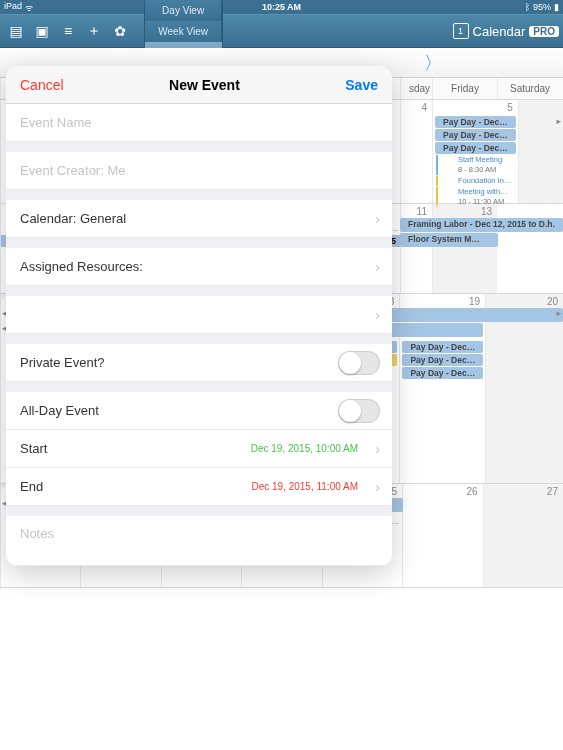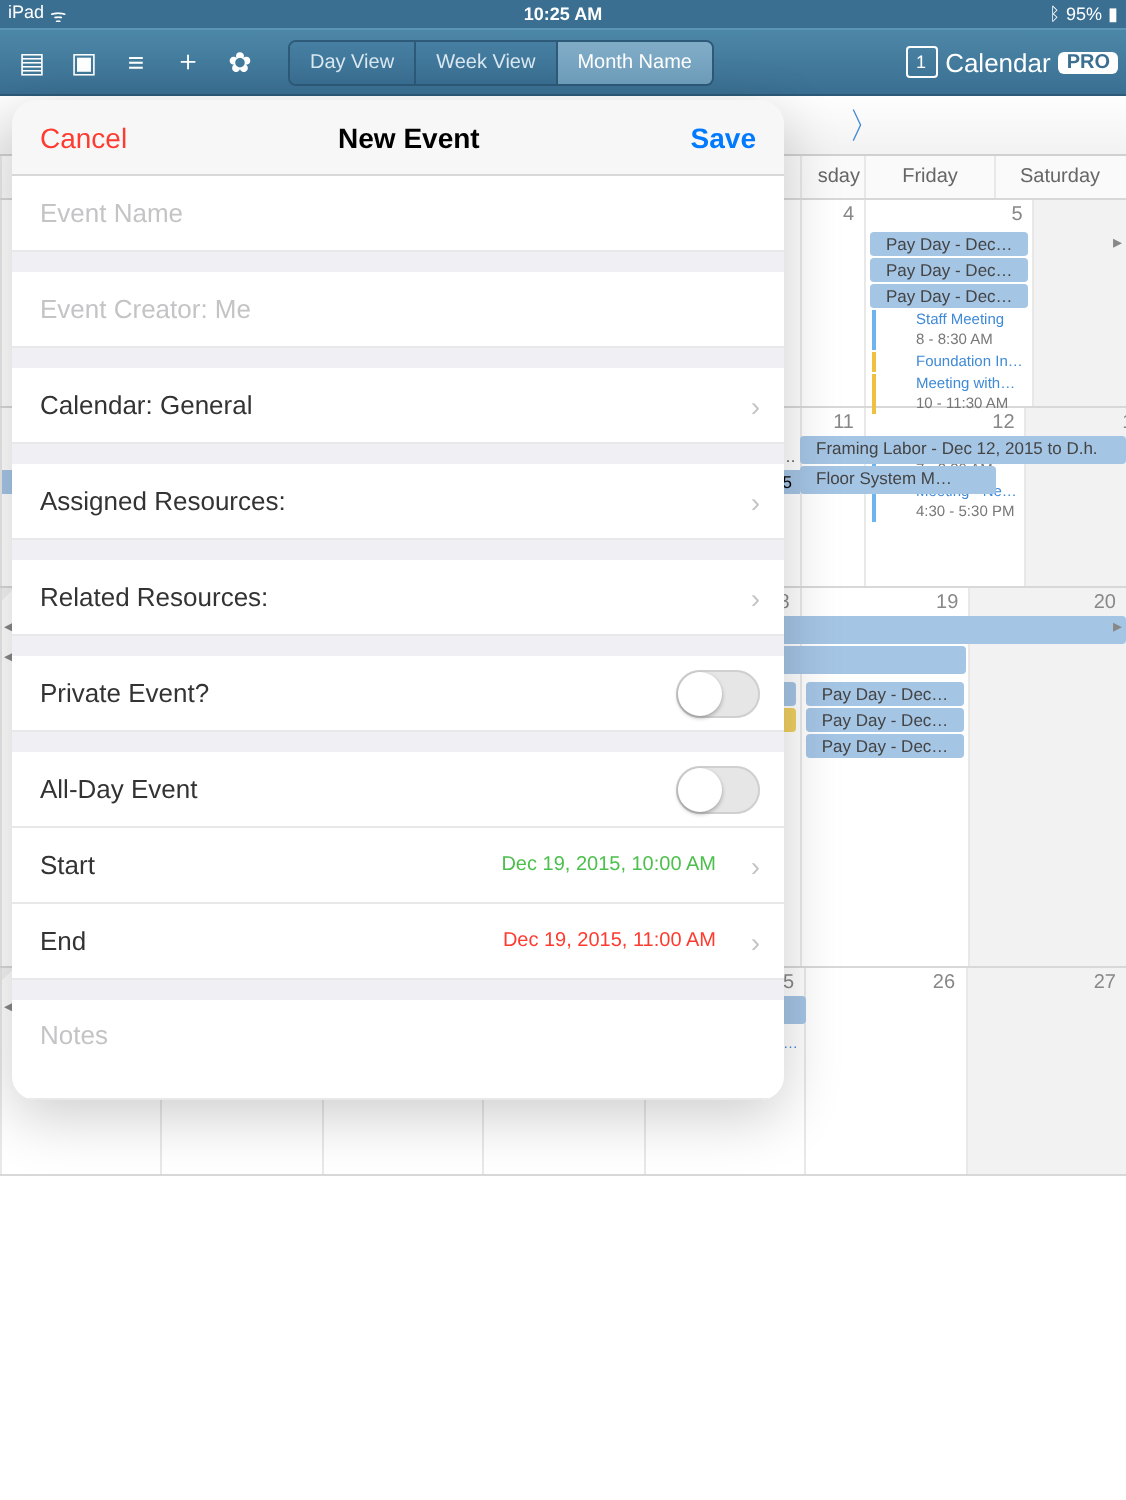--- a/index.html
+++ b/index.html
@@ -6,21 +6,21 @@
     body { width: 563px; height: 750px; background: #fff; position: relative; overflow: hidden; }
 
     
     .status-bar { position: absolute; top: 0; left: 0; right: 0; height: 14px; background: #3a6f92; display: flex; align-items: center; justify-content: space-between; font-size: 9px; color: #fff; padding: 0 4px; }
     .status-bar .left, .status-bar .right { display: flex; align-items: flex-start; gap: 3px; }
     .status-bar .center { position: absolute; left: 50%; transform: translateX(-50%); font-weight: 600; }
 
     
     .toolbar { position: absolute; top: 14px; left: 0; right: 0; height: 34px; background: linear-gradient(#4d87a8, #3a6f92); border-top: 1px solid #5a94b6; border-bottom: 1px solid #2d5a78; display: flex; align-items: center; padding: 0 4px; gap: 2px; }
     .toolbar .ticon { width: 24px; height: 24px; display: flex; align-items: center; justify-content: center; color: #fff; font-size: 14px; }
-    .toolbar .seg { display: flex; margin-left: 10px; border-radius: 4px; overflow: hidden; border: 1px solid #2d5a78; }
+    .toolbar .seg { display: flex; margin-left: 10px; border-radius: 4px; overflow: hidden; border: 1px solid #2d5a78; flex-direction: column; }
     .toolbar .seg button { background: linear-gradient(#467fa2,#3a6f92); border: none; color: #d9e8f1; font-size: 10px; padding: 5px 10px; cursor: pointer; border-right: 1px solid #2d5a78; }
     .toolbar .seg button:last-child { border-right: none; }
     .toolbar .seg button.active { background: linear-gradient(#81acc7,#6f9fbc); color: #fff; }
     .toolbar .brand { margin-left: auto; display: flex; align-items: center; gap: 4px; color: #fff; font-size: 13px; }
     .toolbar .brand .logo { width: 16px; height: 16px; border: 1px solid #fff; border-radius: 2px; display:flex; align-items:center; justify-content:center; font-size:9px; }
     .toolbar .brand .pro { background:#fff; color:#3a6f92; font-size:10px; padding:0 4px; border-radius:3px; font-weight:600; }
 
     
     .subbar { position: absolute; top: 48px; left: 0; right: 0; height: 30px; background: linear-gradient(#fefefe,#f2f2f2); border-bottom: 1px solid #d0d0d0; display:flex; align-items:center; }
     .subbar .nav-arrow { color:#3f8ad6; font-size:18px; width:30px; text-align:center; cursor:pointer; }
@@ -31,25 +31,25 @@
     .dayheaders .dh { flex:1; text-align:center; font-size:10px; color:#666; line-height:22px; border-left:1px solid #e8e8e8; }
 
     
     .grid { position:absolute; top:100px; left:0; right:0; bottom:0; }
     .week { display:flex; height:104px; position:relative; border-bottom:1px solid #d8d8d8; }
     .week.fade { background: linear-gradient(135deg, rgba(220,220,220,0.35), rgba(220,220,220,0.35) 5px, rgba(240,240,240,0) 5px, rgba(240,240,240,0) 10px); }
     .week .day { flex:1; border-left:1px solid #e8e8e8; position:relative; padding:1px; font-size:8px; }
     .week .day .num { font-size:10px; color:#888; text-align:right; padding-right:4px; line-height:14px; }
     .week .day.wk { background:rgba(230,230,230,0.5); }
     .banner { position:absolute; height:14px; font-size:8.5px; color:#444; padding:1px 8px; white-space:nowrap; overflow:hidden; border-radius:2px; }
-    .banner-blue { background:#a5c5e5; }
+    .banner-blue { background:#a5c5e5;font-weight:bold; }
     .banner.small { position:relative; display:block; width:auto; height:12px; margin:1px 1px; }
     .ev { font-size:7.5px; line-height:10px; color:#777; padding-left:20px; border-left:2px solid; margin:1px 2px; overflow:hidden; white-space:nowrap; }
     .ev-title { color:#3f8ad6; }
-    .modal { position:absolute; top:50px; left:6px; width:386px; background:#efeff4; border-radius:12px; box-shadow:0 8px 30px rgba(0,0,0,0.2); overflow:hidden; }
+    .modal { position:absolute; top:66px; left:6px; width:386px; background:#efeff4; border-radius:12px; box-shadow:0 8px 30px rgba(0,0,0,0.2); overflow:hidden; }
     .modal-header { height:38px; background:#f7f7f8; border-bottom:1px solid #d8d8d8; display:flex; align-items:center; justify-content:space-between; padding:0 14px; }
     .modal-header .cancel { color:#ff3b30; font-size:14px; cursor:pointer; }
     .modal-header .title { font-weight:600; font-size:14px; }
     .modal-header .save { color:#007aff; font-size:14px; font-weight:600; cursor:pointer; }
     .modal .row { background:#fff; border-bottom:1px solid #e8e8e8; height:38px; display:flex; align-items:center; padding:0 14px; font-size:13px; color:#333; position:relative; }
     .modal .row.placeholder { color:#c4c4c6;text-align:right; }
     .modal .row .chev { position:absolute; right:12px; color:#c4c4c6; font-size:14px; }
     .modal .gap { height:10px; background:#efeff4; }
     .modal .row .switch { position:absolute; right:12px; width:42px; height:24px; border-radius:12px; background:#e6e6e6; box-shadow:inset 0 0 0 1px #d0d0d0; }
     .modal .row .switch::after { content:""; position:absolute; width:22px; height:22px; border-radius:11px; background:#fff; top:1px; left:1px; box-shadow:0 1px 2px rgba(0,0,0,0.3); }
@@ -127,25 +127,20 @@
   </div>
 
   <div class="week" style="height:90px">
     <div class="day" style="flex:0 0 400px">
       <div style="position:absolute;bottom:60px;right:2px;font-size:8px;text-align:right;color:#555">ration f…</div>
       <div class="banner-blue" style="position:absolute;bottom:46px;right:0;left:0;font-size:8.5px;text-align:right;padding:1px 4px;background:#a5c5e5">2015</div>
     </div>
     <div class="day" style="flex:0 0 32px">
         <div class="num">11</div>
       </div>
-    <div class="day" style="flex:0 0 65px">
-      <div class="num">12</div>
-      <div class="ev" style="border-color:#6fb3ef"><span class="ev-title">Slab Inspection</span><br><span>7 - 8:30 AM</span></div>
-      <div class="ev" style="border-color:#6fb3ef"><span class="ev-title">Meeting - Ne…</span><br><span>4:30 - 5:30 PM</span></div>
-    </div>
     <div class="day wk" style="flex:0 0 65px">
         <div class="num">13</div>
       </div>
     <div class="banner banner-blue" style="top:14px;left:400px;right:0">Framing Labor - Dec 12, 2015 to D.h.</div>
     <div class="banner banner-blue" style="top:29px;left:400px;right:65px">Floor System M…</div>
   </div>
 
   <div class="week fade" style="height:190px">
     <div class="day">
         <div class="num">14</div>
@@ -227,21 +222,20 @@
       <span>Calendar: General</span>
       <span class="chev">›</span>
     </div>
   <div class="gap"></div>
   <div class="row">
       <span>Assigned Resources:</span>
       <span class="chev">›</span>
     </div>
   <div class="gap"></div>
   <div class="row">
-      <span>Related Resources:</span>
       <span class="chev">›</span>
     </div>
   <div class="gap"></div>
   <div class="row">
       <span>Private Event?</span>
       <span class="switch"></span>
     </div>
   <div class="gap"></div>
   <div class="row">
       <span>All-Day Event</span>

